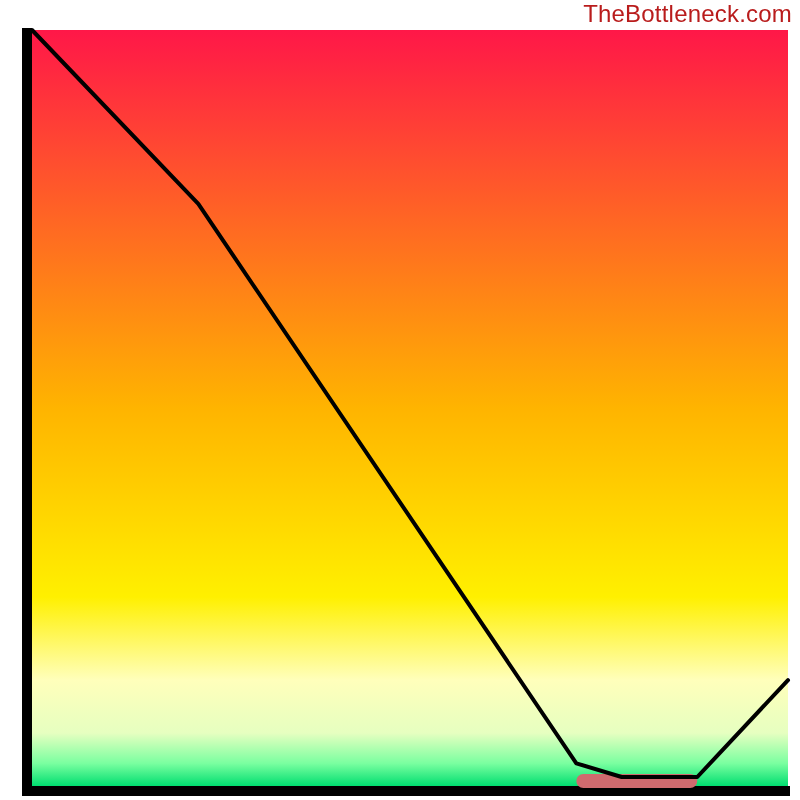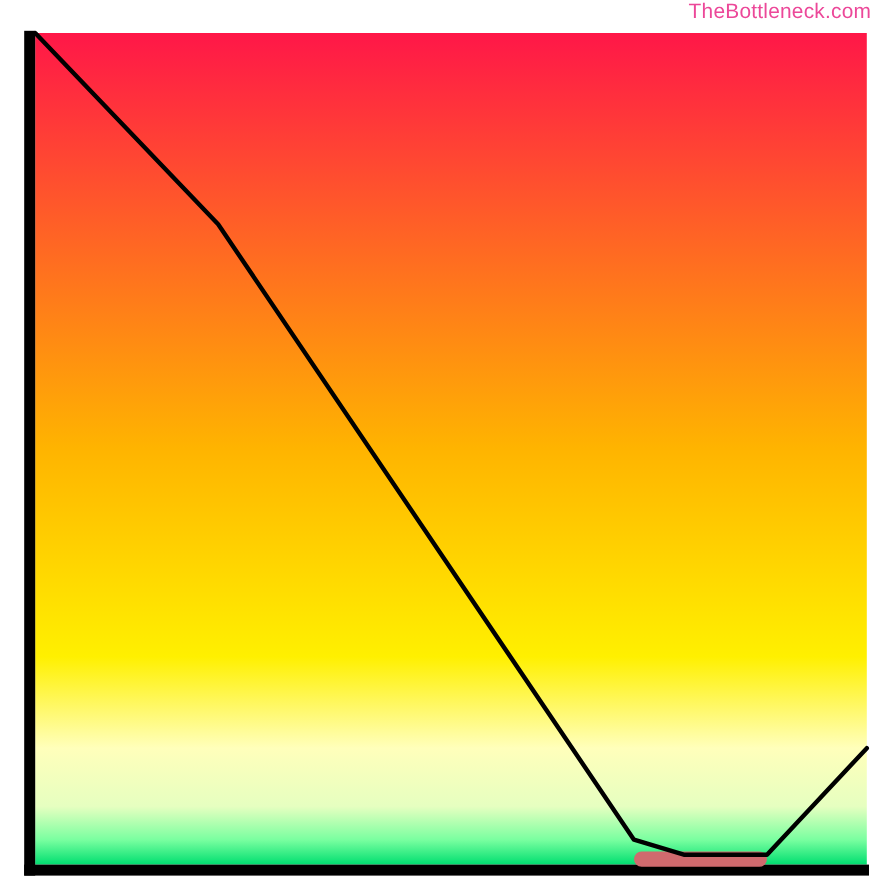--- a/index.html
+++ b/index.html
@@ -13,23 +13,23 @@
   }
   .stage {
     position: relative;
     width: 800px;
     height: 800px;
   }
   .watermark {
     position: absolute;
     top: 0;
     right: 8px;
-    font-size: 19px;
+    font-size: 24px;
     font-weight: 400;
-    color: #ec4899;
+    color: #b91c1c;
     letter-spacing: 0.2px;
     user-select: none;
   }
   svg {
     position: absolute;
     left: 0;
     top: 0;
   }
 </style>
 </head>

